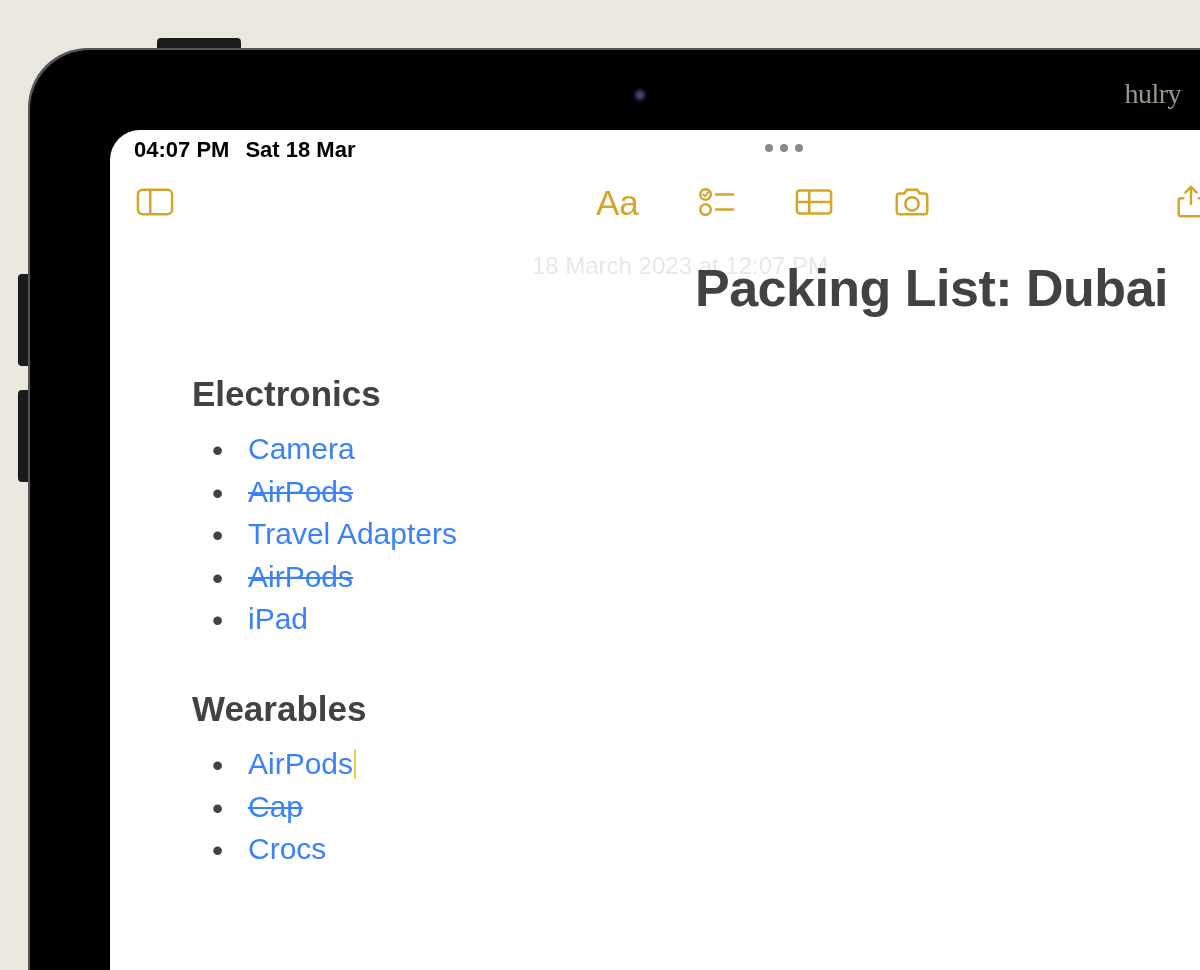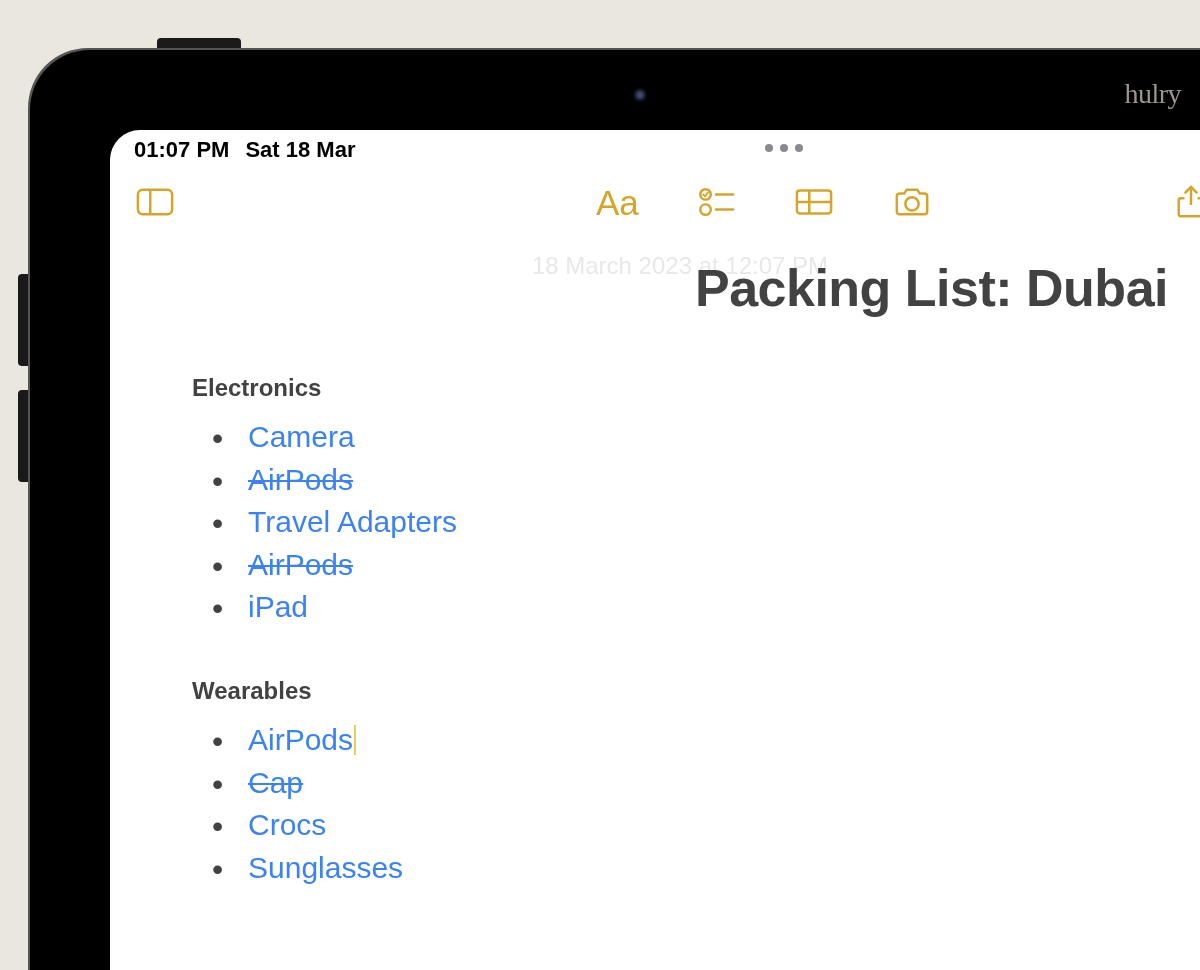--- a/index.html
+++ b/index.html
@@ -166,21 +166,21 @@
     }
     .note-title {
       font-size: 52px;
       font-weight: 700;
       color: #424242;
       margin-top: 30px;
       letter-spacing: -0.5px;
       text-align: right;
     }
     .section-title {
-      font-size: 24px;
+      font-size: 35px;
       font-weight: 700;
       color: #424242;
       margin-top: 56px;
     }
     .section-title.second {
       margin-top: 48px;
     }
     ul.items {
       list-style: none;
       margin-top: 14px;
@@ -221,21 +221,21 @@
 <div class="side-btn-1"></div>
 <div class="side-btn-2"></div>
 
 <div class="watermark">hulry</div>
 
 <div class="device-frame">
   <div class="camera"></div>
   <div class="screen">
 
     <div class="status-bar">
-      <span>01:07 PM</span>
+      <span>04:07 PM</span>
       <span>Sat 18 Mar</span>
     </div>
 
     <div class="more-dots">
       <span class="dot"></span>
       <span class="dot"></span>
       <span class="dot"></span>
     </div>
 
     <div class="toolbar">
@@ -299,18 +299,17 @@
         <li><span>Travel Adapters</span></li>
         <li><span class="struck">AirPods</span></li>
         <li><span>iPad</span></li>
       </ul>
 
       <h2 class="section-title second">Wearables</h2>
       <ul class="items">
         <li><span>AirPods</span><span class="cursor-mark"></span></li>
         <li><span class="struck">Cap</span></li>
         <li><span>Crocs</span></li>
-        <li><span>Sunglasses</span></li>
       </ul>
     </div>
 
   </div>
 </div>
 
 </body></html>

